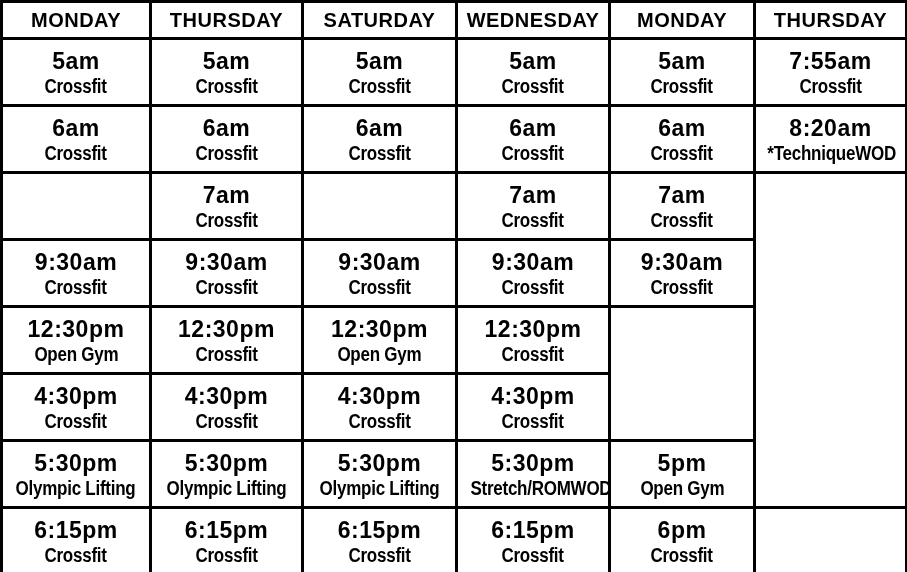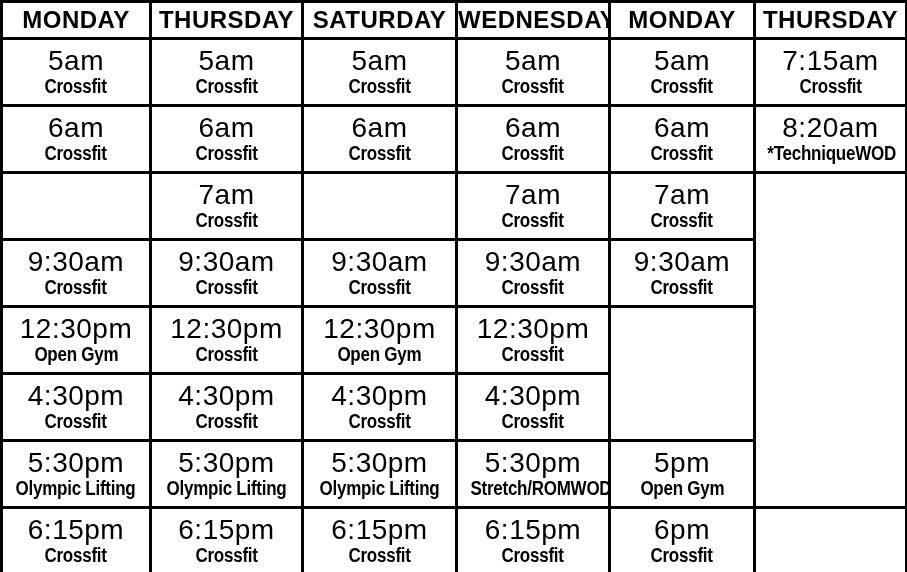--- a/index.html
+++ b/index.html
@@ -22,29 +22,29 @@
   th, td {
     border: 3px solid #000000;
     text-align: center;
     vertical-align: middle;
     padding: 0;
     overflow: hidden;
   }
   th {
     height: 37px;
     font-weight: bold;
-    font-size: 24px;
+    font-size: 20px;
     letter-spacing: 0.5px;
     font-family: "Liberation Sans", sans-serif;
   }
   td { height: 67px; }
   .time {
     display: block;
-    font-weight: normal;
-    font-size: 28px;
+    font-weight: bold;
+    font-size: 23px;
     letter-spacing: 0.5px;
     line-height: 28px;
     font-family: "Liberation Sans", sans-serif;
   }
   .cls {
     display: inline-block;
     font-weight: bold;
     font-size: 20px;
     line-height: 23px;
     letter-spacing: -0.3px;
@@ -93,21 +93,21 @@
         </td>
         <td>
           <span class="time">5am</span>
           <span class="cls">Crossfit</span>
         </td>
         <td>
           <span class="time">5am</span>
           <span class="cls">Crossfit</span>
         </td>
         <td>
-          <span class="time">7:15am</span>
+          <span class="time">7:55am</span>
           <span class="cls">Crossfit</span>
         </td>
       </tr>
       <tr>
         <td>
           <span class="time">6am</span>
           <span class="cls">Crossfit</span>
         </td>
         <td>
           <span class="time">6am</span>

